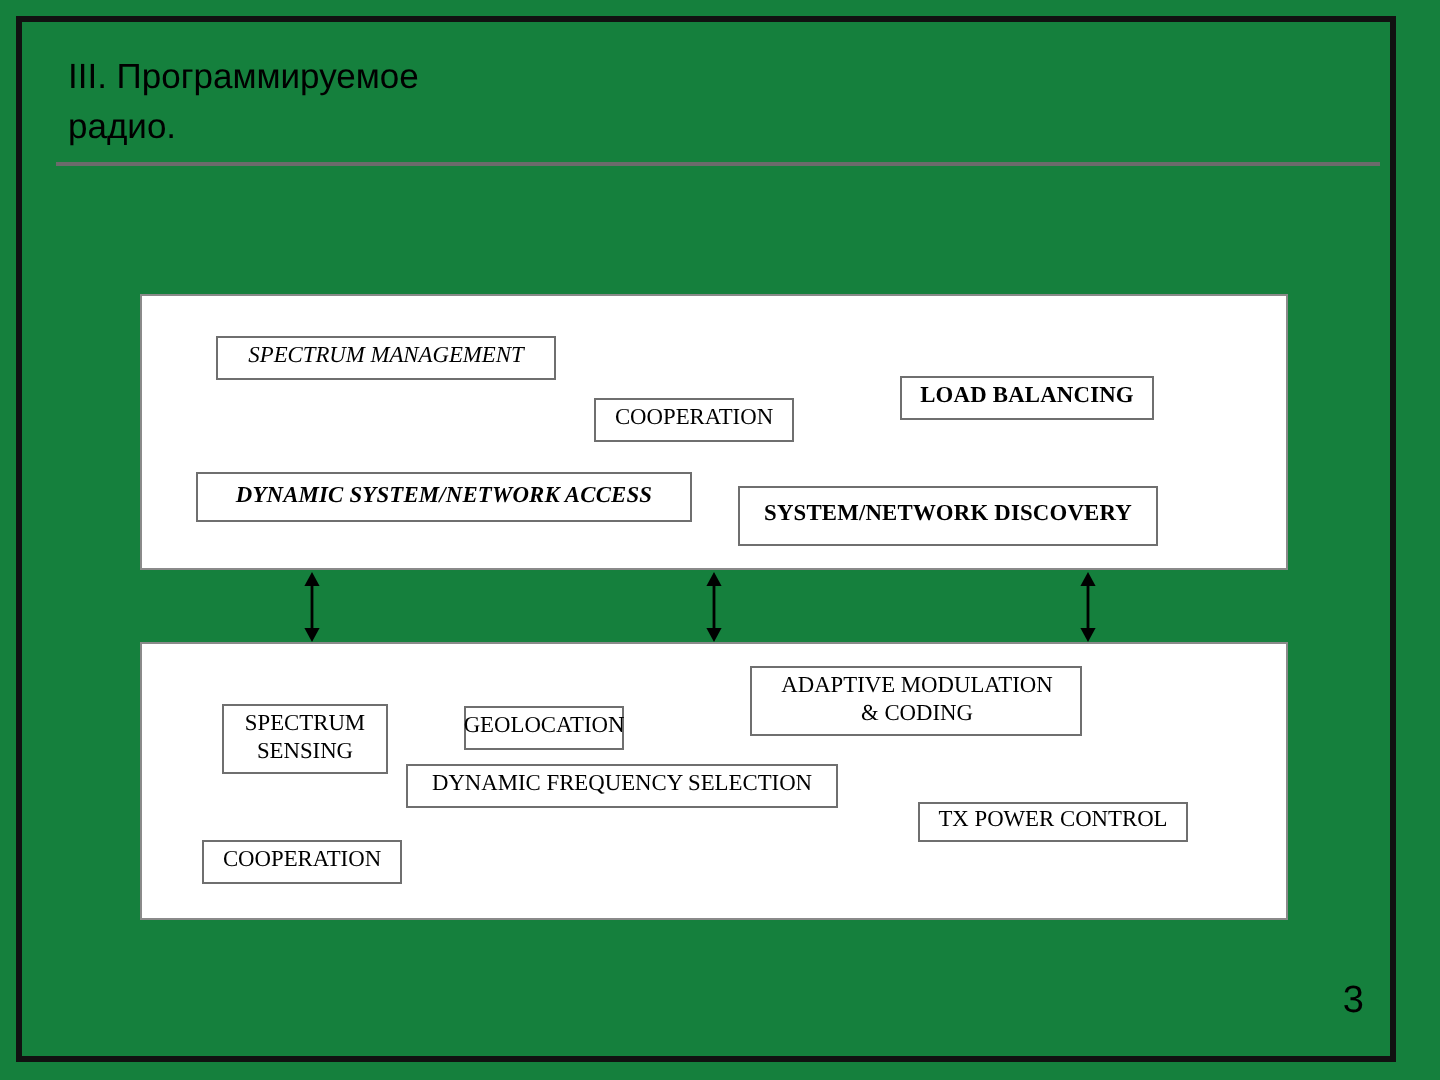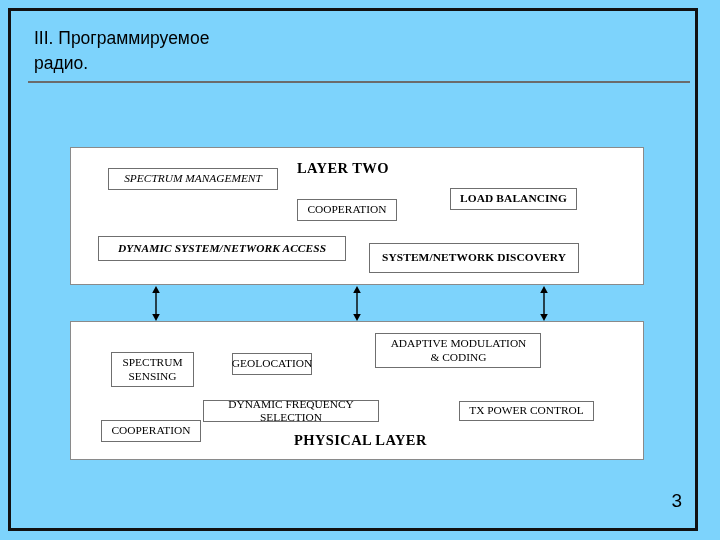--- a/index.html
+++ b/index.html
@@ -14,21 +14,21 @@
     overflow: hidden;
   }
 
   
   #slide {
     position: absolute;
     left: 0;
     top: 0;
     width: 720px;
     height: 540px;
-    background: #7dd3fc;
+    background: #15803d;
   }
   .frame-line {
     position: absolute;
     background: #111111;
   }
   #frame-left  { left: 8px;  top: 8px;   width: 3px;  height: 523px; }
   #frame-top   { left: 8px;  top: 8px;   width: 690px; height: 3px; }
   #frame-right { left: 695px; top: 8px;  width: 3px;  height: 523px; }
   #frame-bottom{ left: 8px;  top: 528px; width: 690px; height: 3px; }
 
@@ -135,36 +135,34 @@
 
   <div id="title">III. Программируемое
 радио.</div>
   <div id="title-rule"></div>
 
   <div id="diagram">
 
     <div class="layer-box" id="layer-two-box"></div>
     <div class="layer-box" id="physical-box"></div>
 
-    <div class="layer-title" id="layer-two-title" style="left: 297px; top: 160px;">LAYER TWO</div>
 
-    <div class="layer-title" id="physical-title" style="left: 294px; top: 432px;">PHYSICAL LAYER</div>
 
     <div id="nodes-host">
         <div class="node" style="left: 108px; top: 168px; width: 170px; height: 22px; font-style: italic;">SPECTRUM MANAGEMENT</div>
         <div class="node" style="left: 297px; top: 199px; width: 100px; height: 22px;">COOPERATION</div>
         <div class="node bold" style="left: 450px; top: 188px; width: 127px; height: 22px;">LOAD BALANCING</div>
         <div class="node bold" style="left: 98px; top: 236px; width: 248px; height: 25px; font-style: italic;">DYNAMIC SYSTEM/NETWORK ACCESS</div>
         <div class="node bold" style="left: 369px; top: 243px; width: 210px; height: 30px;">SYSTEM/NETWORK DISCOVERY</div>
         <div class="node" style="left: 111px; top: 352px; width: 83px; height: 35px;">SPECTRUM
 SENSING</div>
         <div class="node" style="left: 232px; top: 353px; width: 80px; height: 22px; text-align: right;">GEOLOCATION</div>
         <div class="node" style="left: 375px; top: 333px; width: 166px; height: 35px; padding-left: 6px;">ADAPTIVE MODULATION
 &amp; CODING</div>
-        <div class="node" style="left: 203px; top: 400px; width: 176px; height: 22px;">DYNAMIC FREQUENCY SELECTION</div>
+        <div class="node" style="left: 203px; top: 382px; width: 216px; height: 22px;">DYNAMIC FREQUENCY SELECTION</div>
         <div class="node" style="left: 459px; top: 401px; width: 135px; height: 20px;">TX POWER CONTROL</div>
         <div class="node" style="left: 101px; top: 420px; width: 100px; height: 22px;">COOPERATION</div>
       </div>
     <div id="connectors-host">
         <div class="arrow" style="left: 149px; top: 286px; height: 35px;"><svg width="14" height="35" viewBox="0 0 14 35">
             <line x1="7" y1="4" x2="7" y2="31" stroke="#000" stroke-width="1.4"></line>
             <polygon points="7,0 3.2,7 10.8,7" fill="#000"></polygon>
             <polygon points="7,35 3.2,28 10.8,28" fill="#000"></polygon>
           </svg></div>
         <div class="arrow" style="left: 350px; top: 286px; height: 35px;"><svg width="14" height="35" viewBox="0 0 14 35">

